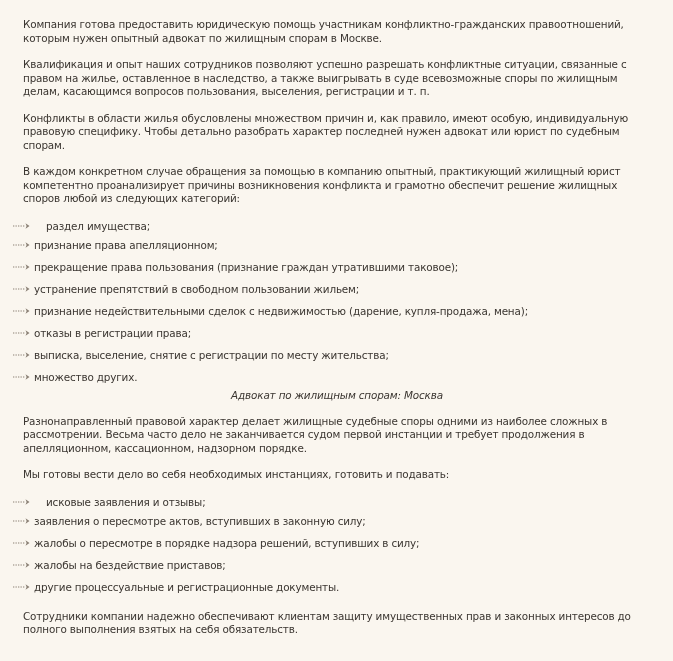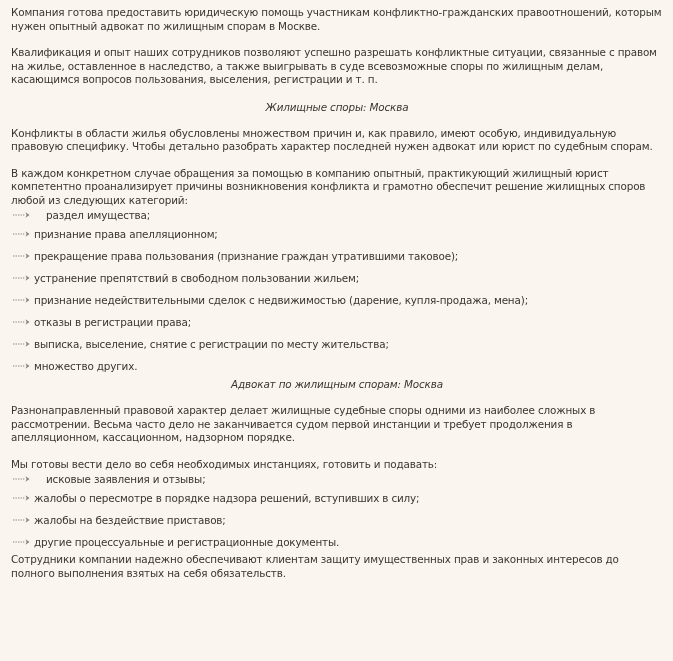--- a/index.html
+++ b/index.html
@@ -13,21 +13,21 @@
     overflow: hidden;
     font-family: "DejaVu Sans", "Liberation Sans", sans-serif;
     font-size: 10.4px;
     color: #3a3530;
     letter-spacing: -0.15px;
   }
   .content {
     padding: 6px 10px 0 11px;
   }
   p {
-    margin: 0;
+    margin: 12px;
     line-height: 13.5px;
   }
   .para { margin-bottom: 13px; }
   .heading {
     text-align: center;
     font-style: italic;
     margin: 0 0 13px 0;
     line-height: 14px;
   }
   ul.bullets {
@@ -54,21 +54,20 @@
   .list-block { margin-bottom: 10px; }
 </style>
 </head>
 <body>
 
 <div class="content">
 
   <p class="para">Компания готова предоставить юридическую помощь участникам конфликтно-гражданских правоотношений, которым нужен опытный адвокат по жилищным спорам в Москве.</p>
   <p class="para">Квалификация и опыт наших сотрудников позволяют успешно разрешать конфликтные ситуации, связанные с правом на жилье, оставленное в наследство, а также выигрывать в суде всевозможные споры по жилищным делам, касающимся вопросов пользования, выселения, регистрации и т. п.</p>
 
-  <p class="heading">Жилищные споры: Москва</p>
 
   <p class="para">Конфликты в области жилья обусловлены множеством причин и, как правило, имеют особую, индивидуальную правовую специфику. Чтобы детально разобрать характер последней нужен адвокат или юрист по судебным спорам.</p>
   <p>В каждом конкретном случае обращения за помощью в компанию опытный, практикующий жилищный юрист компетентно проанализирует причины возникновения конфликта и грамотно обеспечит решение жилищных споров любой из следующих категорий:</p>
 
   <ul class="bullets list-block">
     <li>
         <span class="arrow">
           <svg width="18" height="8" viewBox="0 0 18 8">
             <g fill="#8a8075">
               <rect x="0" y="3.5" width="1.3" height="1"></rect>
@@ -216,20 +215,35 @@
             <g fill="#8a8075">
               <rect x="0" y="3.5" width="1.3" height="1"></rect>
               <rect x="2.5" y="3.5" width="1.3" height="1"></rect>
               <rect x="5" y="3.5" width="1.3" height="1"></rect>
               <rect x="7.5" y="3.5" width="1.3" height="1"></rect>
               <rect x="10" y="3.5" width="1.3" height="1"></rect>
               <path d="M12.5 1.2 L16.5 4 L12.5 6.8 L13.6 4 Z"></path>
             </g>
           </svg>
         </span>
+        <span>заявления о пересмотре актов, вступивших в законную силу;</span>
+      </li>
+    <li>
+        <span class="arrow">
+          <svg width="18" height="8" viewBox="0 0 18 8">
+            <g fill="#8a8075">
+              <rect x="0" y="3.5" width="1.3" height="1"></rect>
+              <rect x="2.5" y="3.5" width="1.3" height="1"></rect>
+              <rect x="5" y="3.5" width="1.3" height="1"></rect>
+              <rect x="7.5" y="3.5" width="1.3" height="1"></rect>
+              <rect x="10" y="3.5" width="1.3" height="1"></rect>
+              <path d="M12.5 1.2 L16.5 4 L12.5 6.8 L13.6 4 Z"></path>
+            </g>
+          </svg>
+        </span>
         <span>жалобы о пересмотре в порядке надзора решений, вступивших в силу;</span>
       </li>
     <li>
         <span class="arrow">
           <svg width="18" height="8" viewBox="0 0 18 8">
             <g fill="#8a8075">
               <rect x="0" y="3.5" width="1.3" height="1"></rect>
               <rect x="2.5" y="3.5" width="1.3" height="1"></rect>
               <rect x="5" y="3.5" width="1.3" height="1"></rect>
               <rect x="7.5" y="3.5" width="1.3" height="1"></rect>

